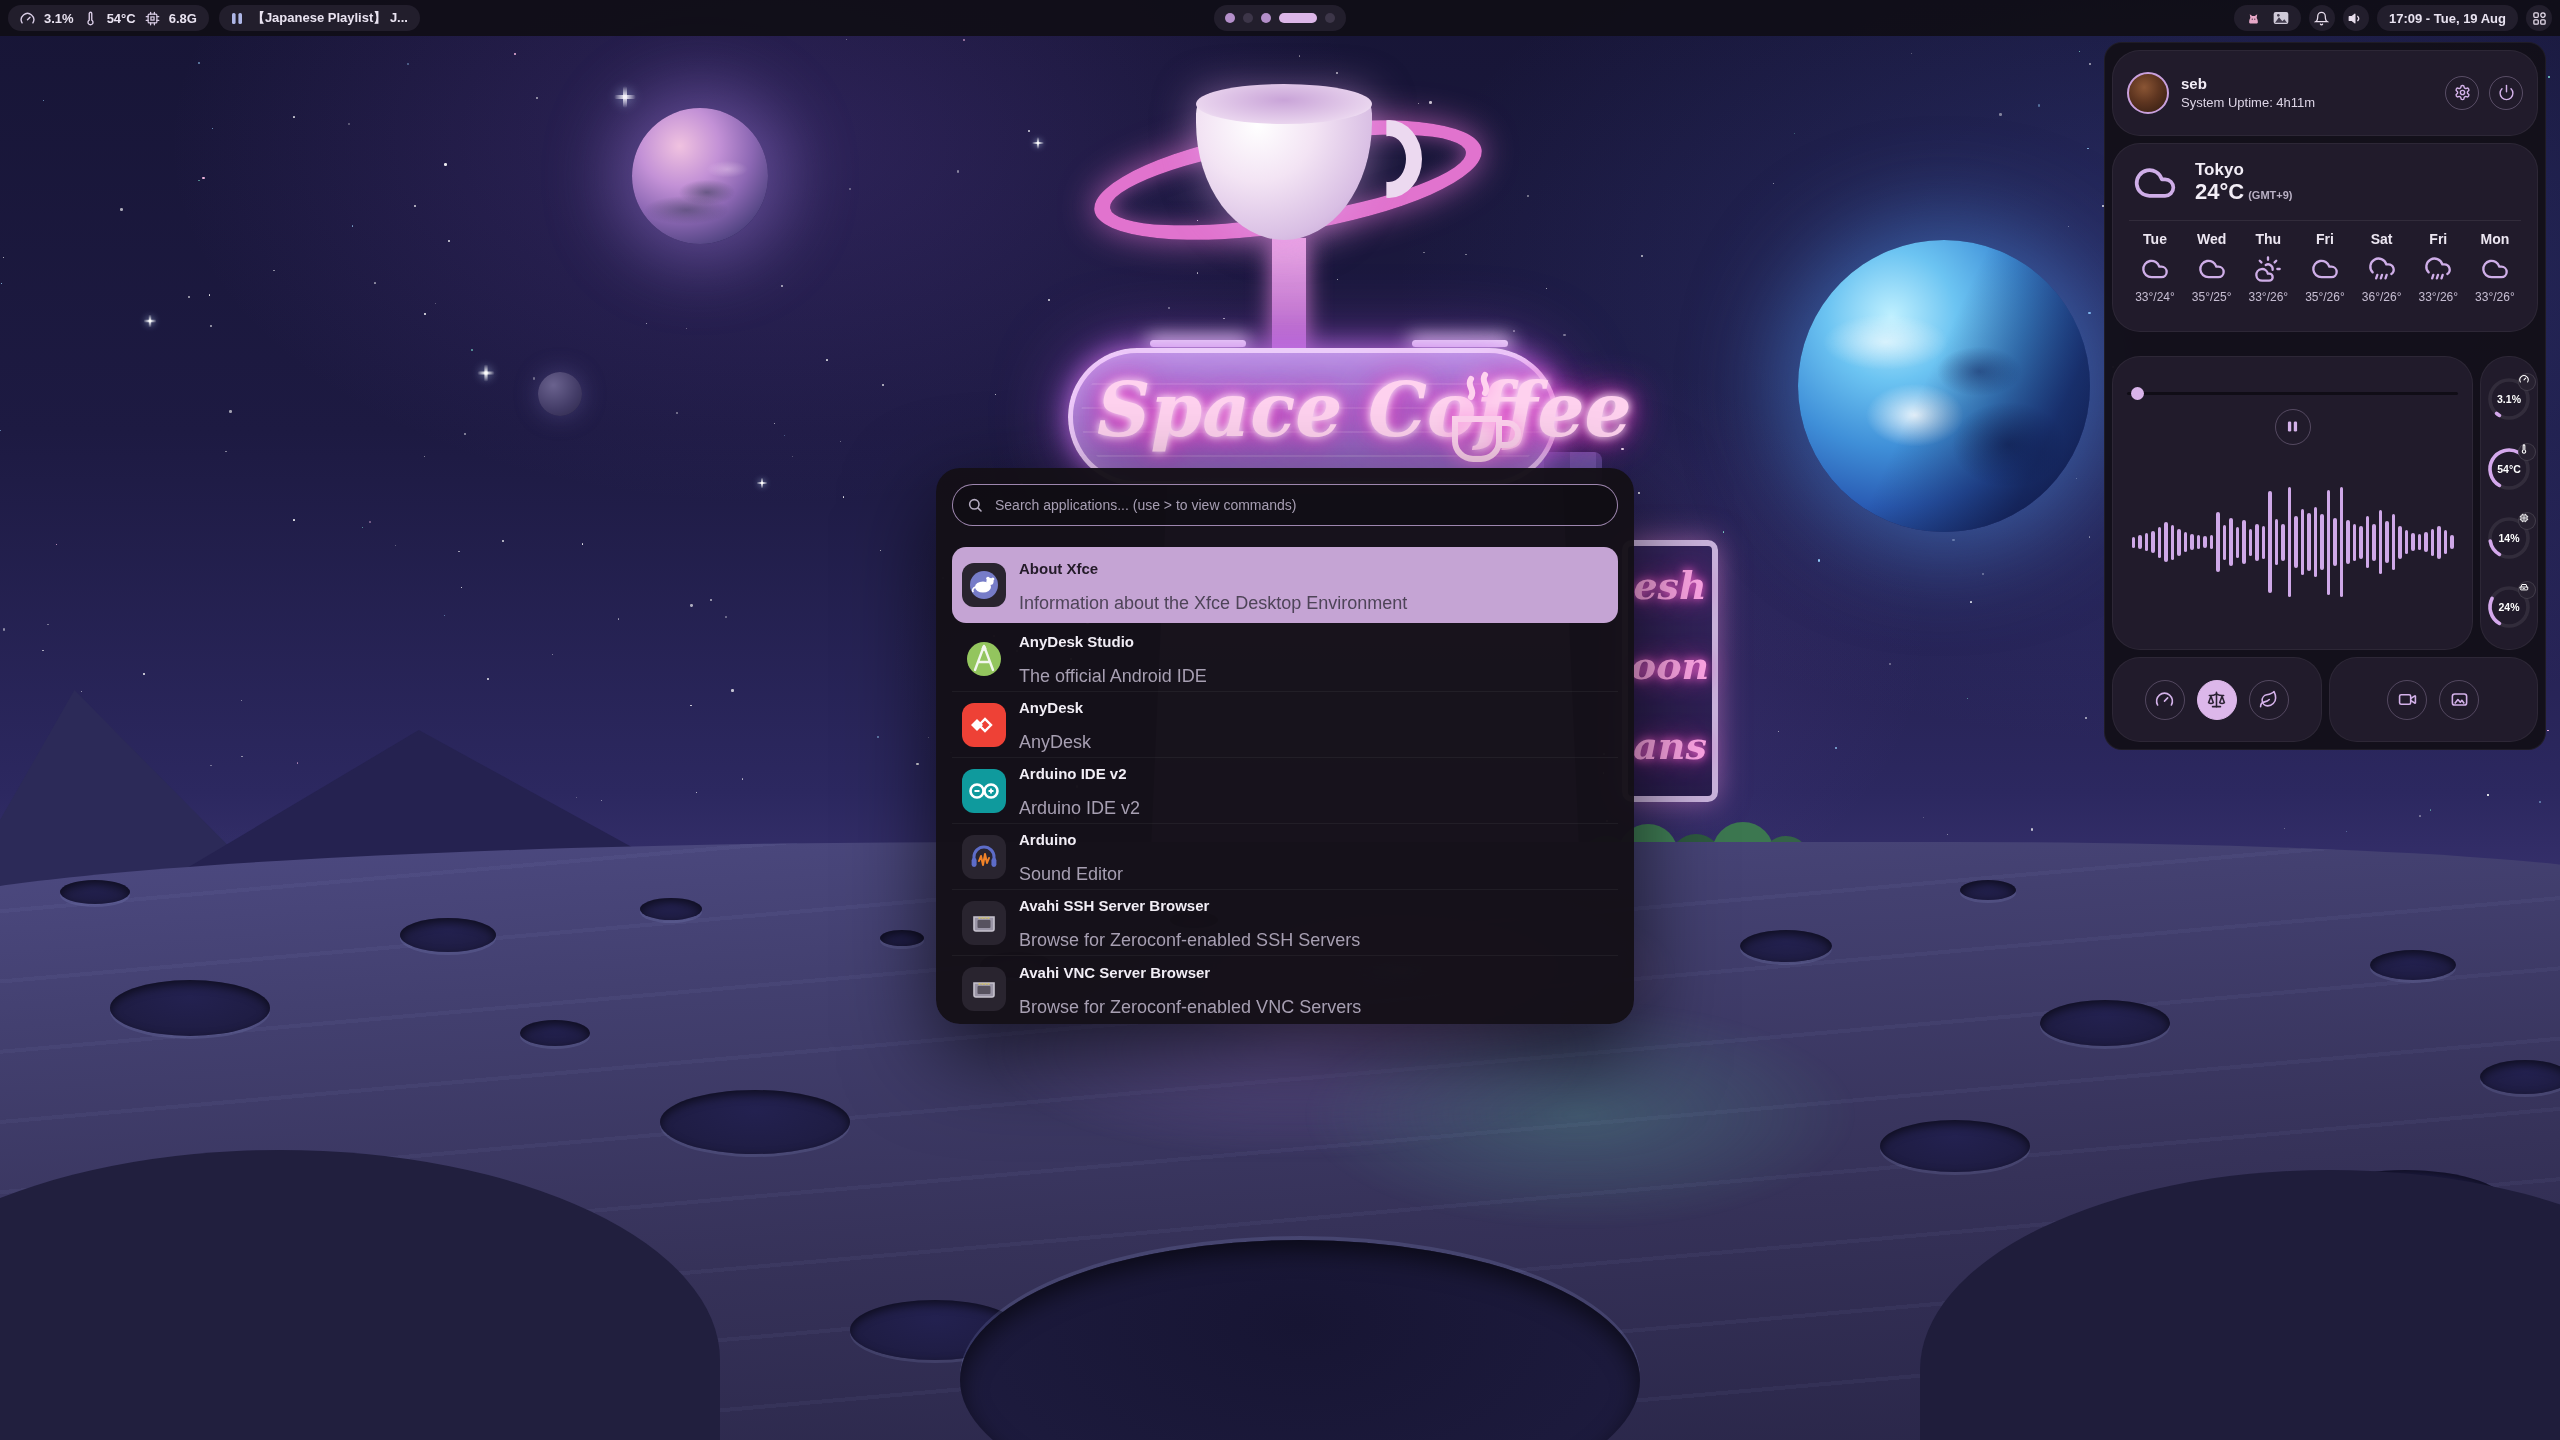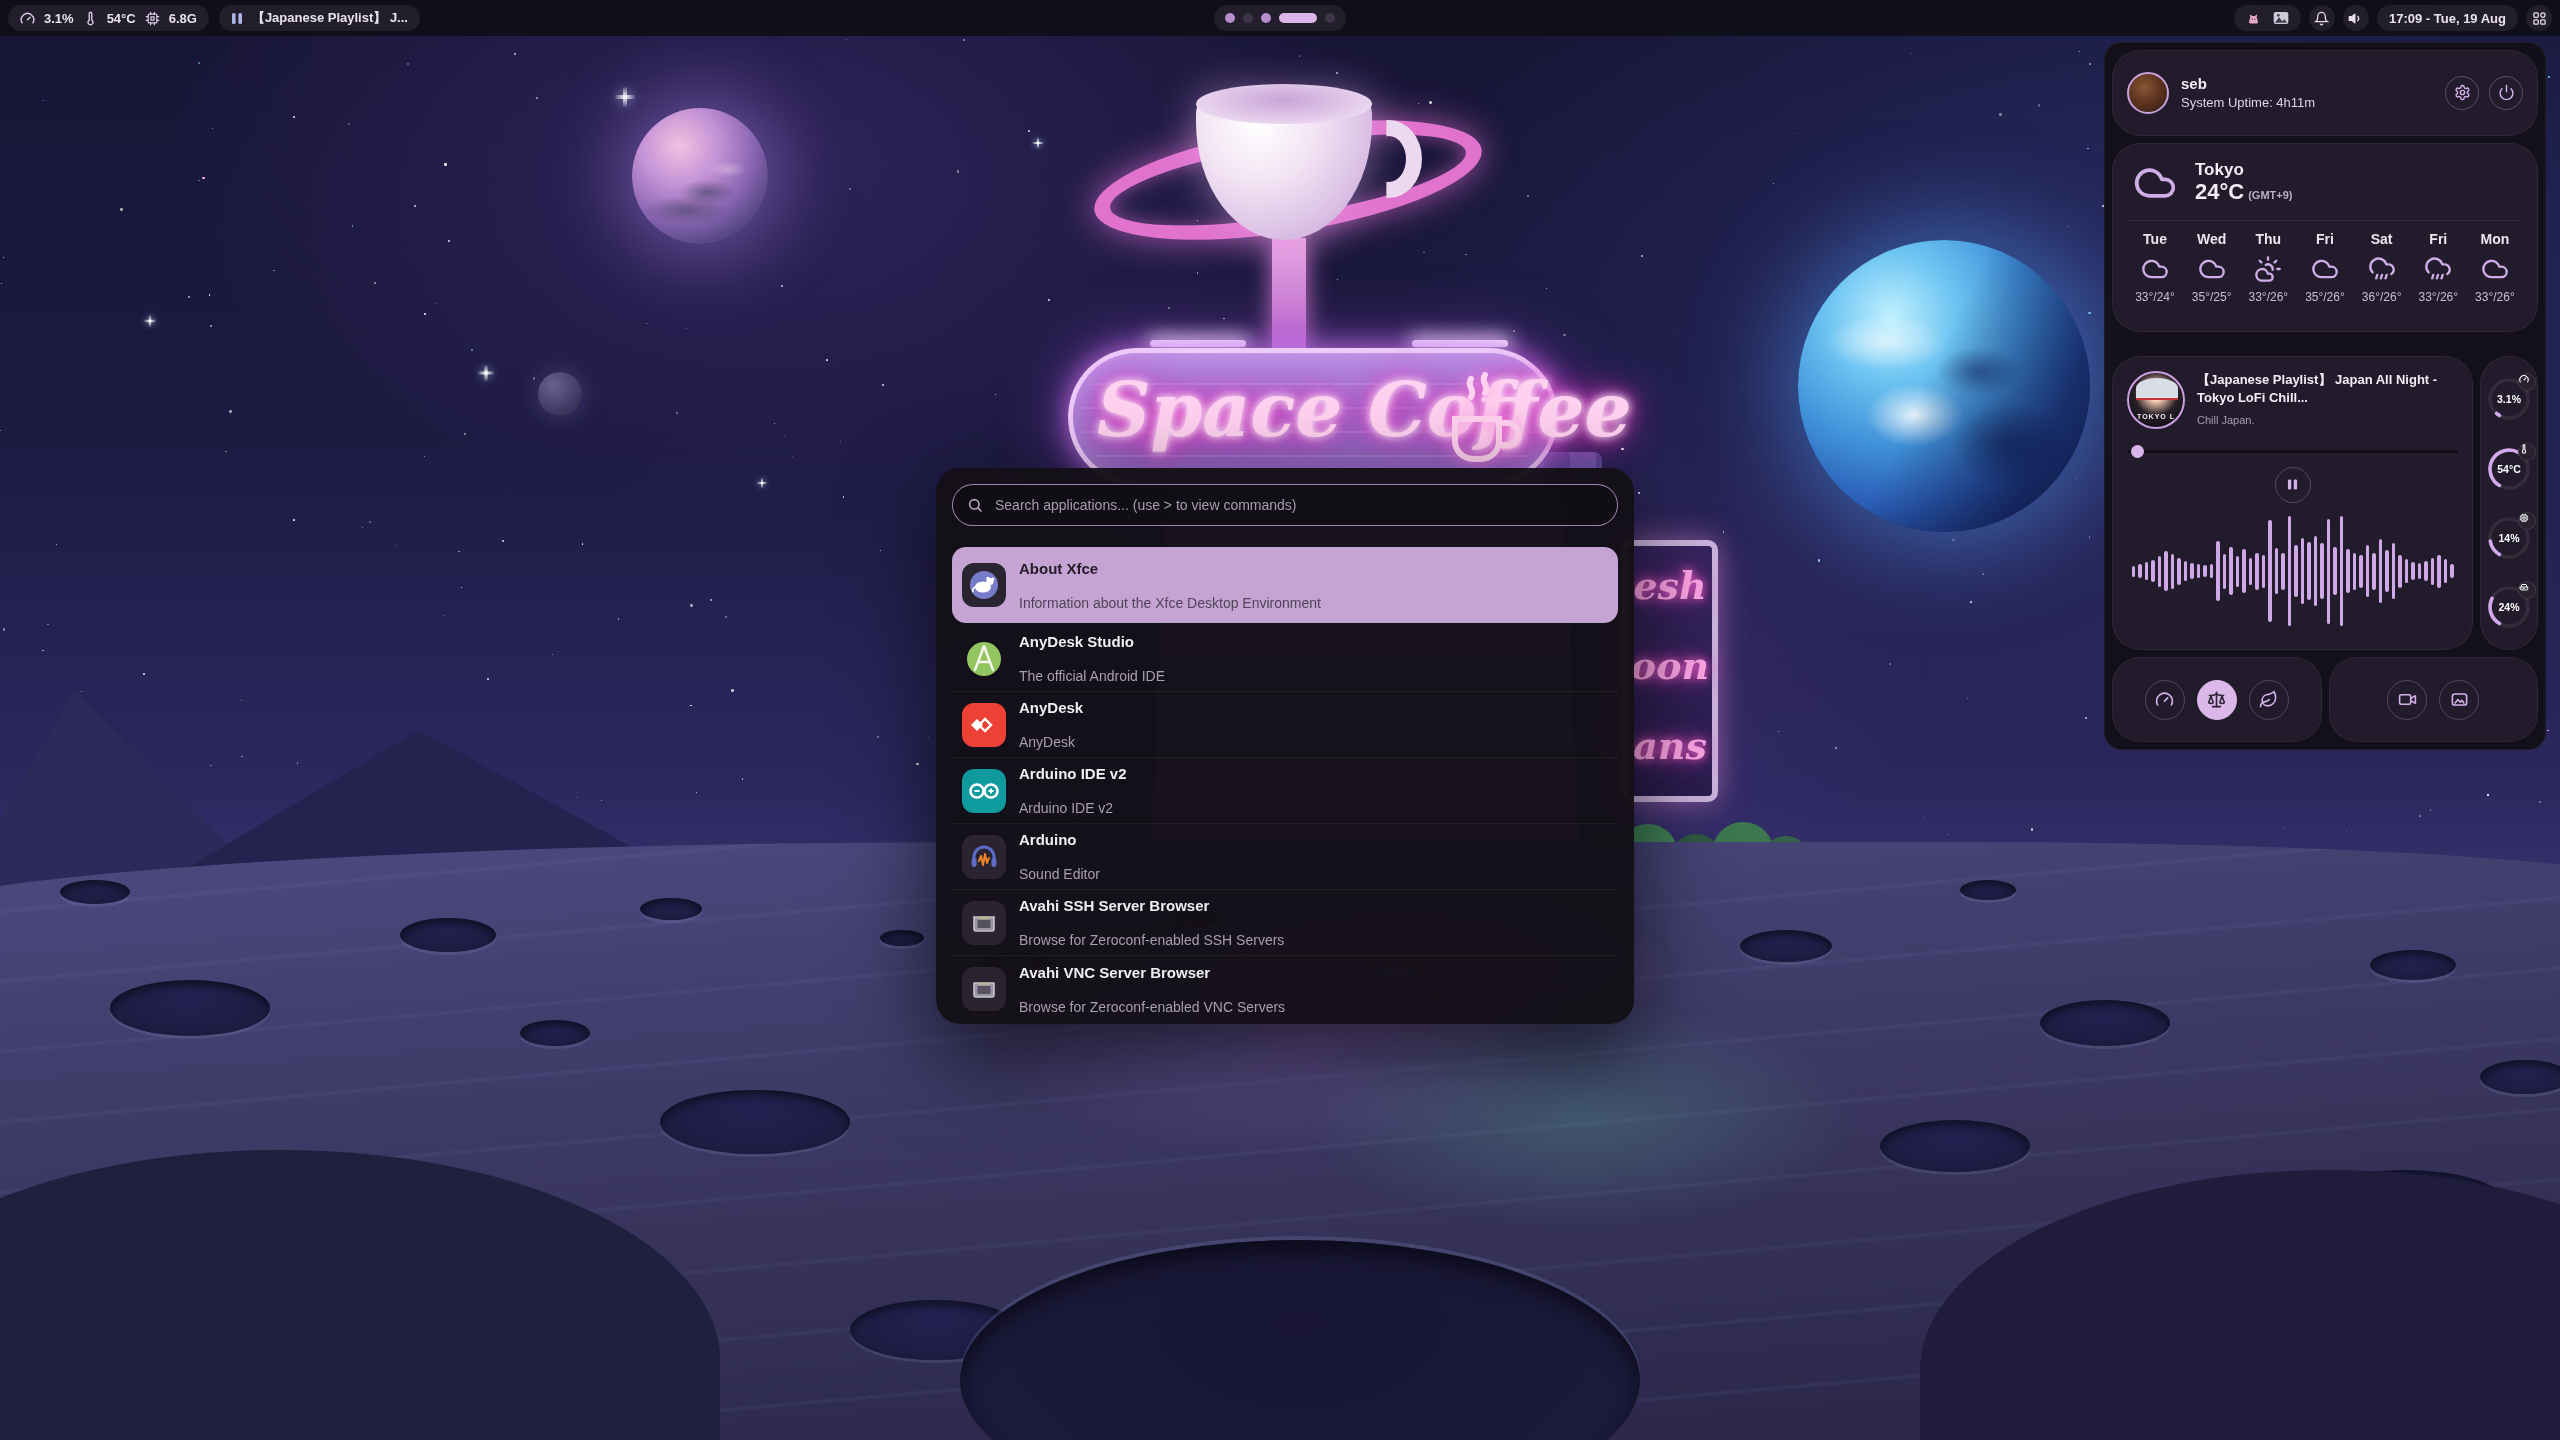--- a/index.html
+++ b/index.html
@@ -112,21 +112,21 @@
   .applist{list-style:none;margin-top:21px}
   .app-row{display:flex;align-items:center;gap:13px;height:66px;padding:0 10px;border-bottom:1px solid rgba(255,255,255,.05);cursor:pointer}
   .app-row:last-child{border-bottom:none}
   .app-row.selected{background:#c5a4d4;border-radius:14px;border-bottom:none;height:76px;margin:3px 0}
   .app-ic{width:44px;height:44px;border-radius:12px;display:flex;align-items:center;justify-content:center;flex:none}
   .ic-dark{background:#29242f}
   .ic-anydesk{background:#ee4136}
   .ic-arduino{background:#0f9a9d}
   .ic-android{background:transparent}
   .app-title{display:block;font-size:15px;font-weight:bold;color:#f1edf5;line-height:19px}
-  .app-desc{display:block;font-size:14px;color:#a79fb2;line-height:17px;margin-top:17px}
+  .app-desc{display:block;font-size:18px;color:#a79fb2;line-height:17px;margin-top:17px}
   .selected .app-title{color:#241b29}
   .selected .app-desc{color:#4e4458}
 
   
   .panel{position:absolute;left:2104px;top:42px;width:442px;height:708px;background:rgba(19,15,25,.97);border-radius:18px;
     border:1px solid rgba(255,255,255,.05);padding:7px;z-index:45;display:flex;flex-direction:column}
   .card{background:#211b2b;border:1px solid rgba(255,255,255,.055);border-radius:28px}
   .usercard{height:86px;display:flex;align-items:center;padding:0 14px;gap:12px}
   .avatar{width:42px;height:42px;border-radius:50%;border:2px solid #c9a0dd;flex:none;
     background:radial-gradient(circle at 40% 35%,#8a5534 0%,#5e3520 45%,#2e1a10 100%)}
@@ -797,29 +797,20 @@
             </svg>
 
         </div>
         <div class="ftemps">33°/26°</div>
       </div>
     </div>
   </div>
 
   <div class="midrow">
     <div class="card mediacard">
-      <div class="mhead">
-        <div class="art">
-            <b>TOKYO L</b>
-          </div>
-        <div style="min-width:0">
-          <div class="mtitle">【Japanese Playlist】 Japan All Night - Tokyo LoFi Chill...</div>
-          <div class="martist">Chill Japan.</div>
-        </div>
-      </div>
       <div class="progress">
         <div class="ptrack"></div>
         <div class="pknob" id="pknob" style="left: calc(2% - 3px);"></div>
       </div>
       <button class="pausebtn">
         <svg width="11" height="13" viewBox="0 0 12 13">
             <rect x="1" y="1" width="3.6" height="11" rx="1.4" fill="#d4b2ea"></rect>
             <rect x="7.4" y="1" width="3.6" height="11" rx="1.4" fill="#d4b2ea"></rect>
           </svg>
       </button>

